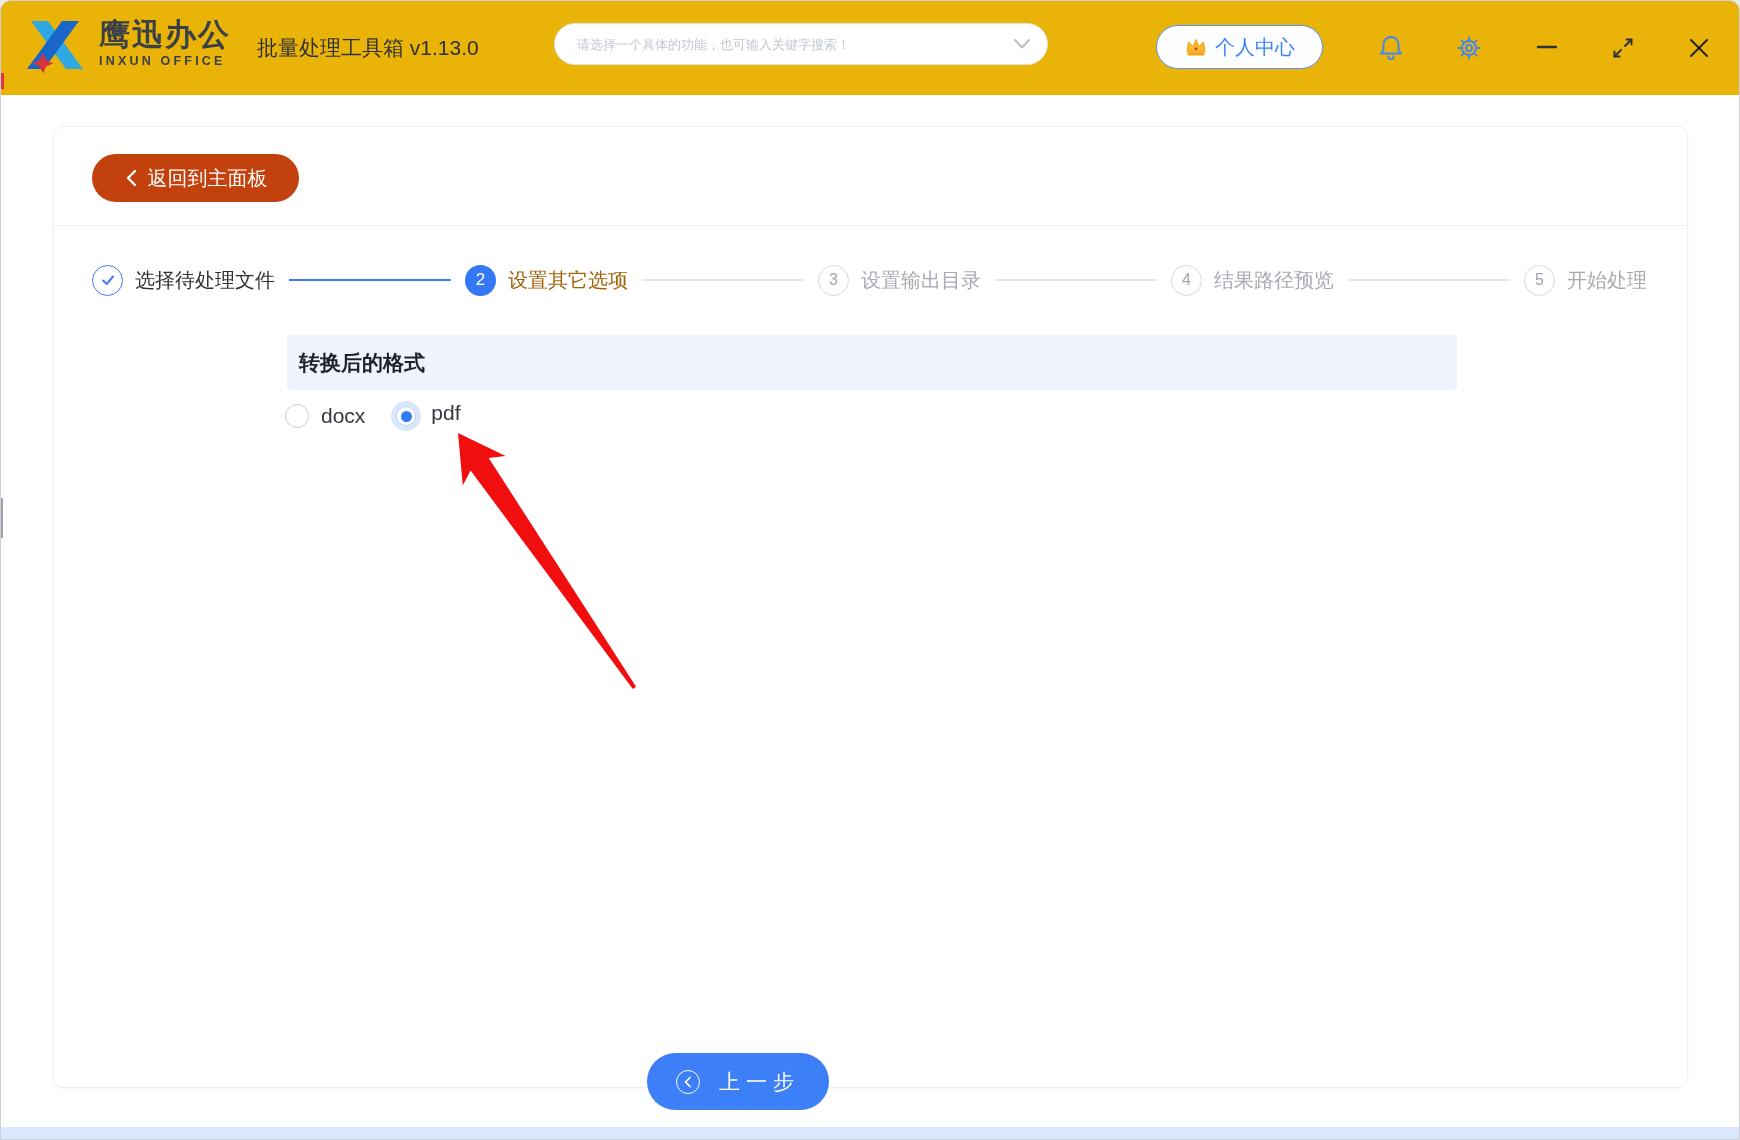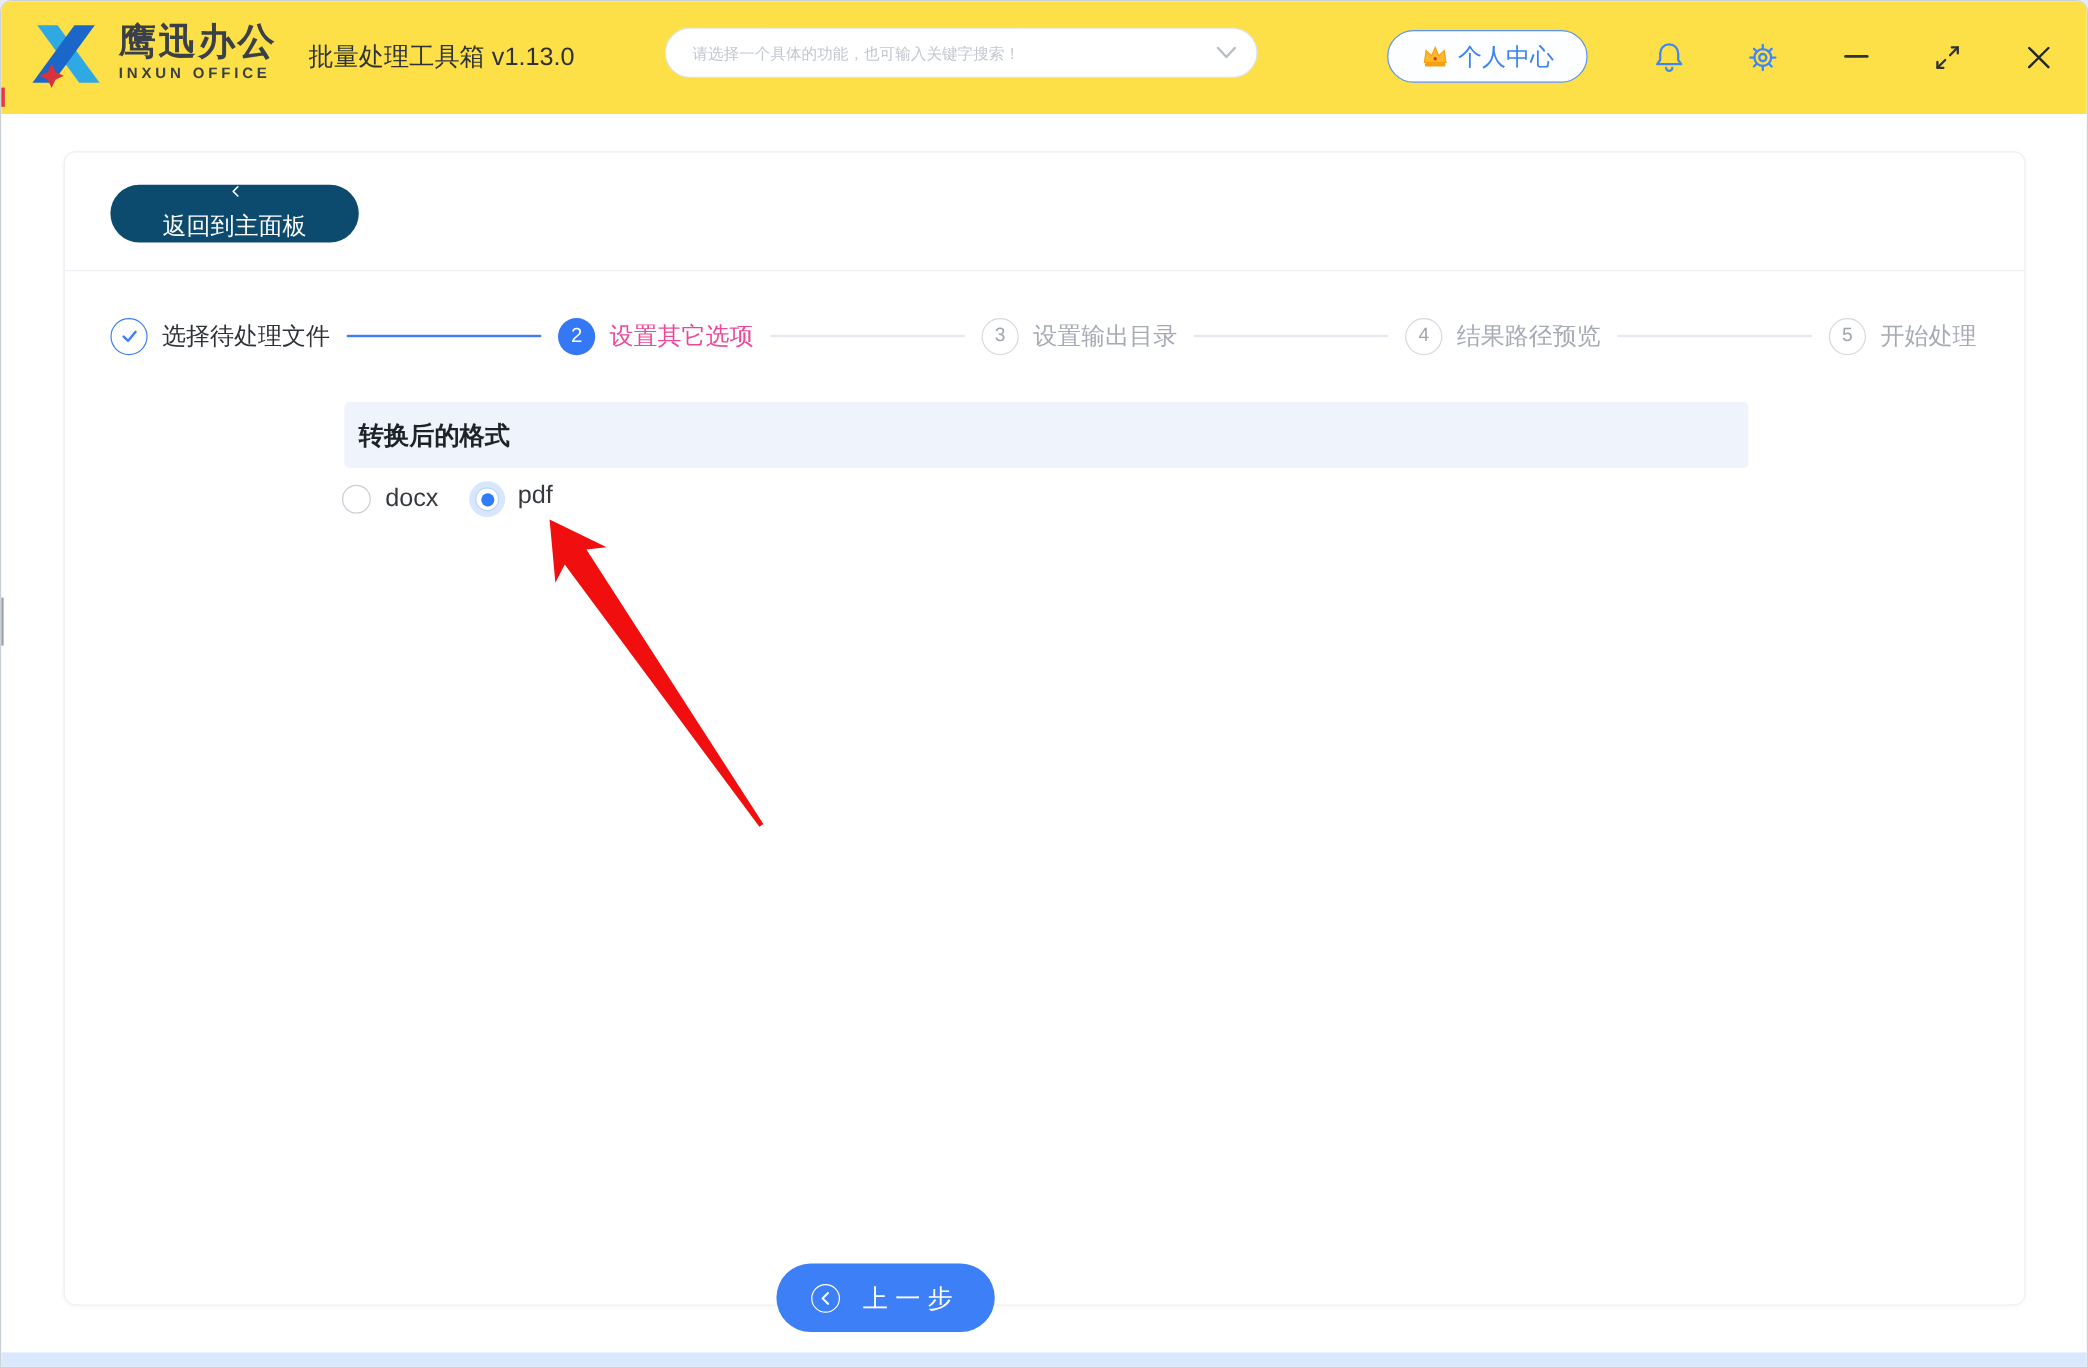--- a/index.html
+++ b/index.html
@@ -2,21 +2,21 @@
 <html><head>
 <meta charset="utf-8">
 <style>
   * { margin:0; padding:0; box-sizing:border-box; }
   html,body { width:1740px; height:1140px; overflow:hidden;
     font-family:"Liberation Sans","DejaVu Sans",sans-serif; background:#e9edf2; }
   #window { position:absolute; left:0; top:0; width:1740px; height:1140px;
     background:#ffffff; border:1px solid #ccd1d8; border-radius:10px 10px 0 0; overflow:hidden; }
 
   
-  .topbar { position:absolute; left:0; top:0; width:100%; height:94px; background:#fde047; }
+  .topbar { position:absolute; left:0; top:0; width:100%; height:94px; background:#eab308; }
   .logo { position:absolute; left:20px; top:14px; }
   .brand { position:absolute; left:98px; top:18px; color:#3a4047; }
   .brand-cn { font-size:31px; font-weight:bold; letter-spacing:2px; line-height:32px; }
   .brand-en { font-size:12.5px; font-weight:bold; letter-spacing:3.2px; margin-top:3px; }
   .app-title { position:absolute; left:256px; top:0; height:94px; line-height:94px;
     font-size:21px; color:#2e3237; }
   .searchbox { position:absolute; left:553px; top:22px; width:494px; height:42px;
     border:1px solid #dfe2e8; border-radius:21px; background:#fff;
     display:flex; align-items:center; padding:0 16px 0 22px; }
   .searchbox input { flex:1; border:none; outline:none; font-size:13px;
@@ -27,39 +27,39 @@
     display:flex; align-items:center; justify-content:center; gap:7px; cursor:pointer; }
   .user-pill span.lbl { color:#3b82f6; font-size:20px; }
   .tb-icon { position:absolute; top:33px; width:28px; height:28px; display:flex;
     align-items:center; justify-content:center; cursor:pointer; }
 
   
   .card { position:absolute; left:52px; top:125px; width:1635px; height:962px;
     background:#fff; border:1px solid #eceef1; border-radius:10px;
     box-shadow:0 1px 4px rgba(0,0,0,0.03); }
   .back-btn { position:absolute; left:38px; top:27px; width:207px; height:48px;
-    background:#0c4a6e; border:none; border-radius:24px; color:#fff; font-size:20px;
+    background:#c2410c; border:none; border-radius:24px; color:#fff; font-size:20px;
     display:flex; align-items:center; justify-content:center; gap:10px; cursor:pointer;
-    font-family:inherit;flex-direction:column; }
+    font-family:inherit; }
   .page-title { position:absolute; left:260px; top:27px; height:48px; line-height:48px;
     font-size:24px; font-weight:bold; color:#24272b; }
   .hdr-divider { position:absolute; left:0; top:98px; width:100%; height:1px; background:#eef0f3; }
 
   
   .steps { position:absolute; left:38px; right:40px; top:137px; height:32px;
     display:flex; align-items:center; }
   .step { display:flex; align-items:center; gap:12px; flex:0 0 auto; }
   .step-circle { width:31px; height:31px; border-radius:50%; display:flex;
     align-items:center; justify-content:center; font-size:16px; flex:0 0 auto; }
   .step.done .step-circle { border:1.5px solid #3f7ef7; background:#fff; }
   .step.active .step-circle { background:#3478f6; color:#fff; font-size:17px; }
   .step.pending .step-circle { border:1.5px solid #d6d9e0; background:#fff; color:#a0a5ad; }
   .step-label { font-size:20px; white-space:nowrap; }
   .step.done .step-label { color:#2f3338; }
-  .step.active .step-label { color:#ec4899; }
+  .step.active .step-label { color:#a16207; }
   .step.pending .step-label { color:#a6abb3; }
   .connector { flex:1 1 auto; height:2px; margin:0 14px; }
   .connector.blue { background:#3f7ef7; }
   .connector.gray { background:#e5e8ee; }
 
   
   .section-header { position:absolute; left:233px; top:208px; width:1170px; height:55px;
     background:#eef3fc; border-radius:4px; display:flex; align-items:center; padding-left:12px; }
   .section-header span { font-size:21px; font-weight:bold; color:#1f2329; }
   .radio-row { position:absolute; left:231px; top:272px; height:34px;

